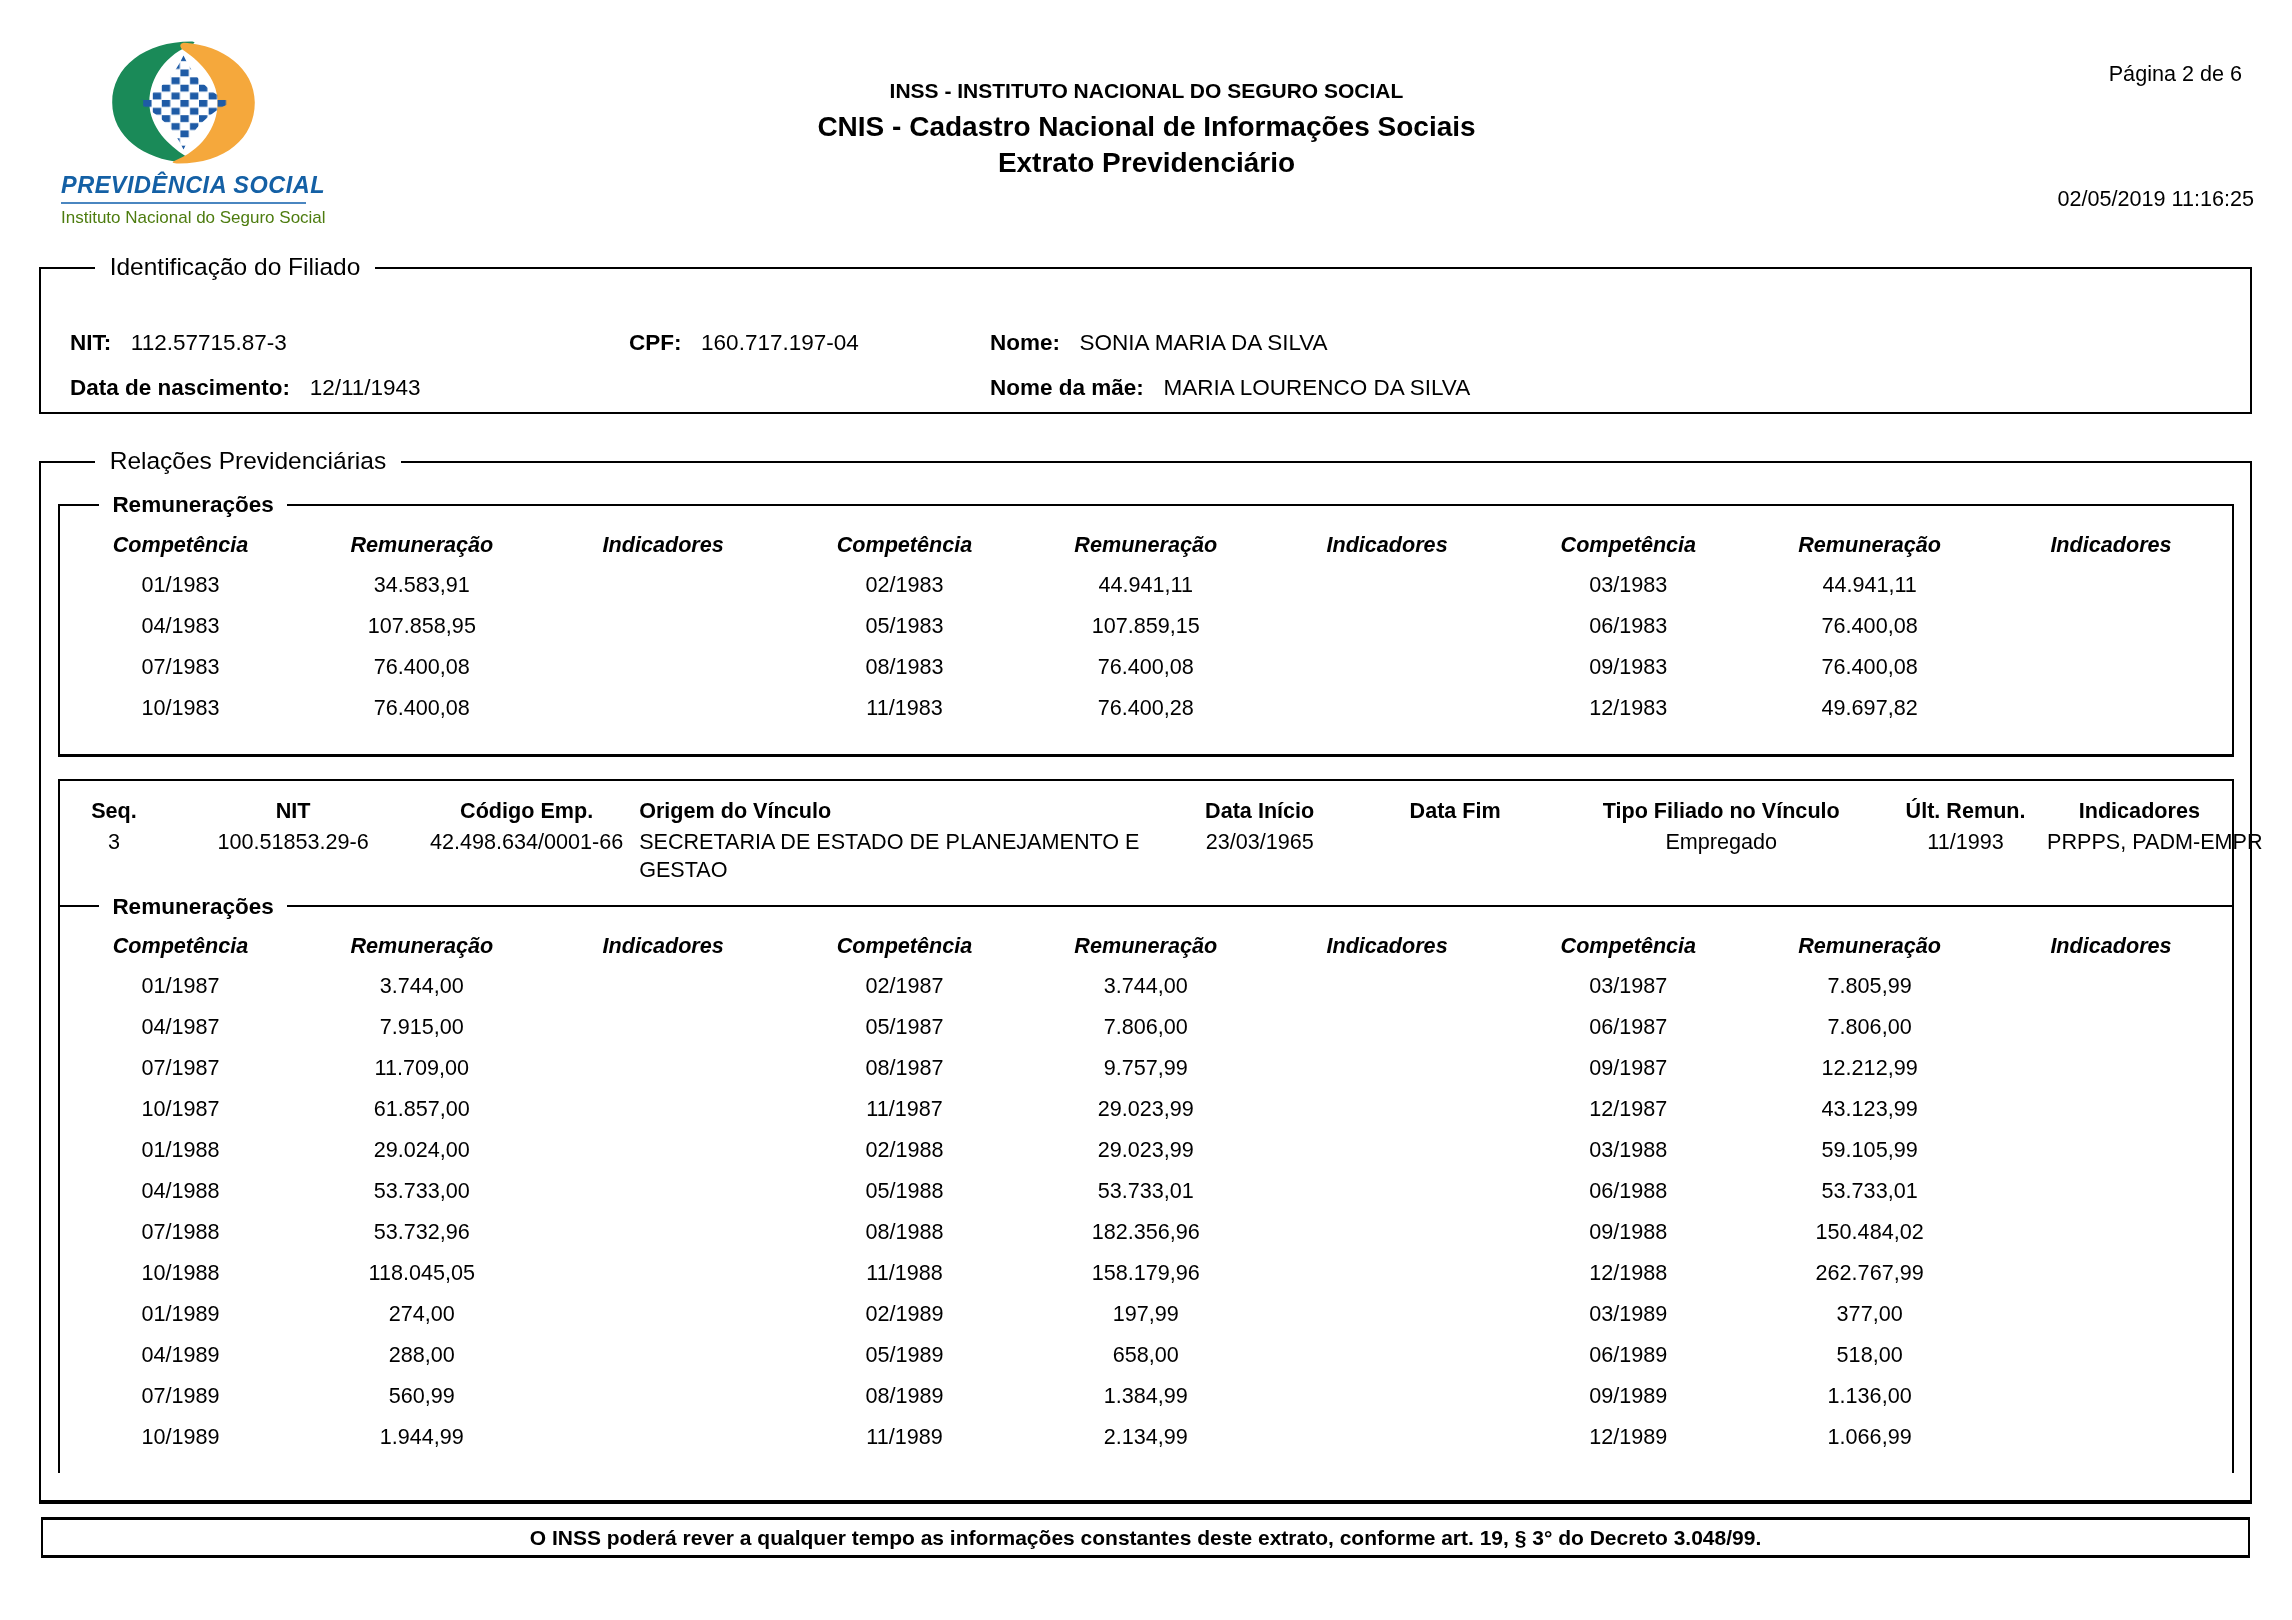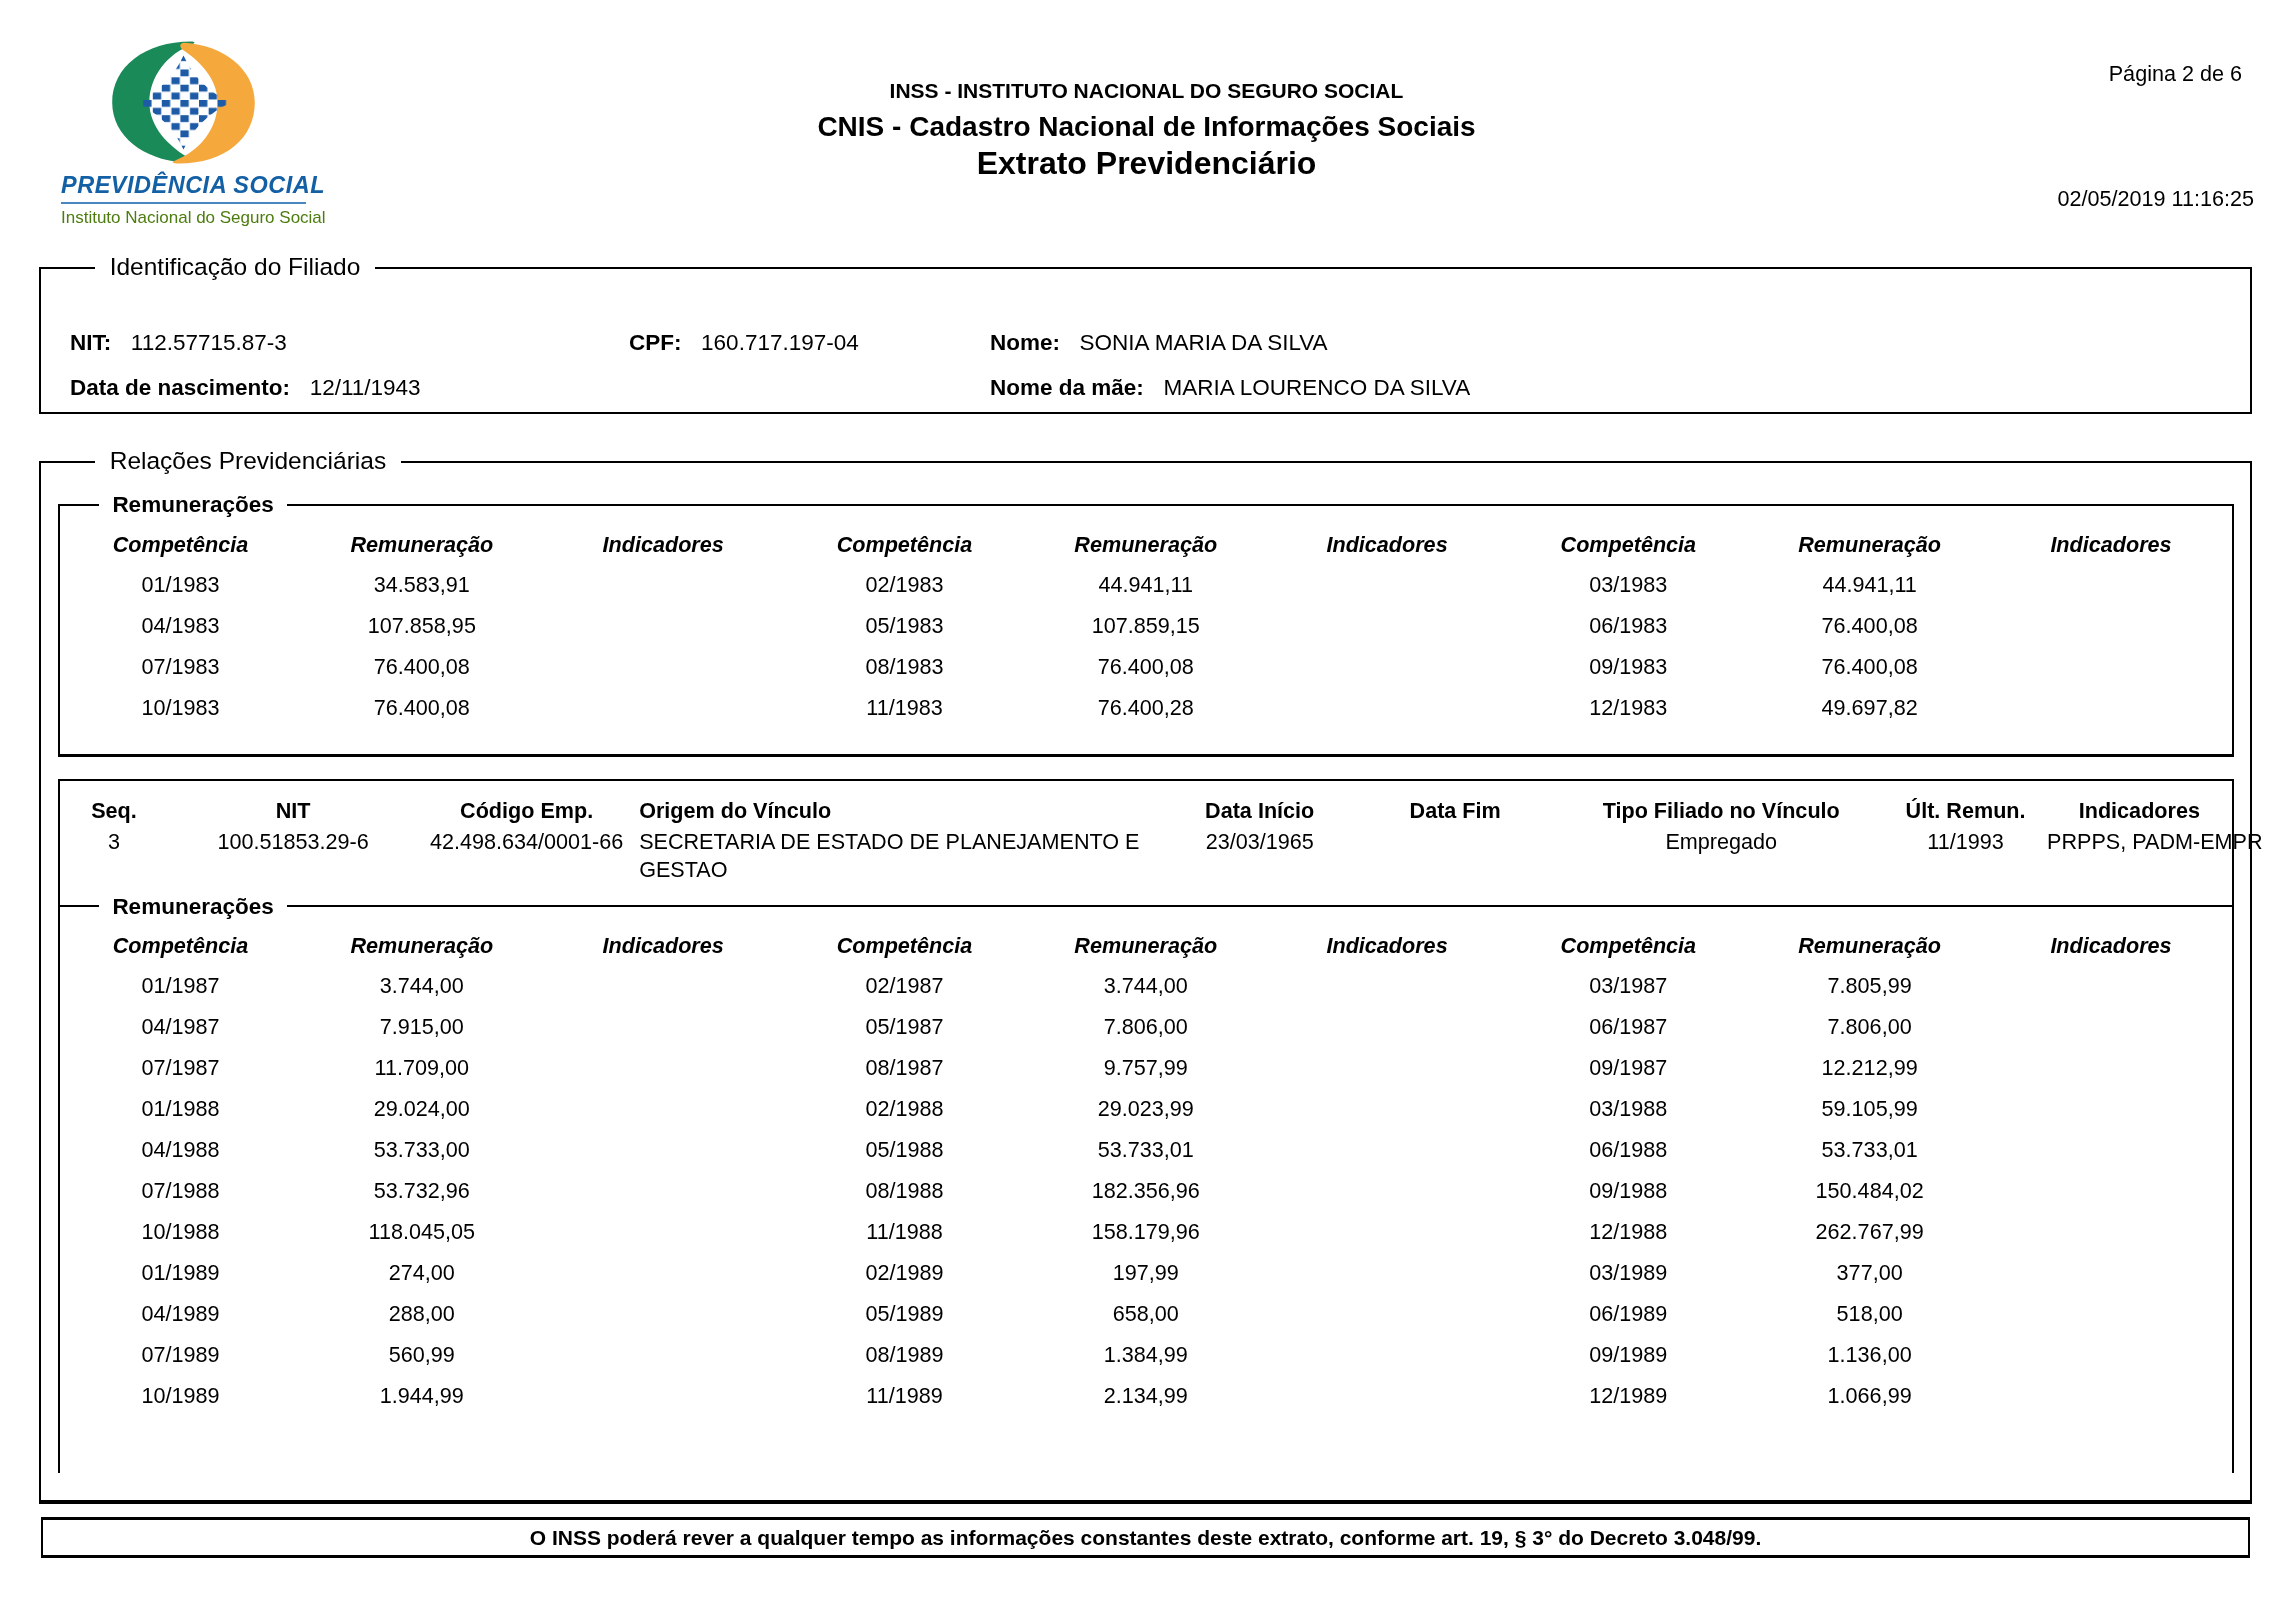--- a/index.html
+++ b/index.html
@@ -12,21 +12,21 @@
   
   .logo-block { position:absolute; left:61px; top:39px; width:245px; text-align:center; }
   .logo-emblem { display:block; width:155px; height:127px; margin:0 auto; }
   .brand { color:#1460a5; font-weight:bold; font-style:italic; font-size:23.5px; letter-spacing:0.5px; margin-top:5.9px; white-space:nowrap; }
   .brand-rule { border:0; border-top:2px solid #4a86c0; margin:2.9px 0 3.9px; }
   .brand-sub { color:#4d7c0f; font-size:17px; white-space:nowrap; }
 
   .doc-titles { position:absolute; left:0; right:0; top:73px; text-align:center; font-weight:bold; }
   .doc-title-1 { font-size:21px; line-height:36px; }
   .doc-title-2 { font-size:28px; line-height:36px; }
-  .doc-title-3 { font-size:32px; line-height:36px; }
+  .doc-title-3 { font-size:28px; line-height:36px; }
 
   .page-info { position:absolute; top:61px; right:51px; font-size:21.6px; }
   .datetime  { position:absolute; top:186px; right:39px; font-size:21.6px; }
 
   
   .box { position:absolute; border:2.9px solid #000; background:#fff; }
   .box-title { position:absolute; top:-15.7px; left:54px; background:#fff; padding:0 14.7px; font-weight:normal; font-size:24.5px; line-height:27.4px; white-space:nowrap; }
 
   #ident-box { left:39px; top:267px; width:2209px; height:143px; }
   .field-row { position:absolute; left:0; right:0; font-size:22.5px; white-space:nowrap; }
@@ -285,20 +285,31 @@
             <td>11.709,00</td>
             <td></td>
             <td>08/1987</td>
             <td>9.757,99</td>
             <td></td>
             <td>09/1987</td>
             <td>12.212,99</td>
             <td></td>
           </tr>
           <tr>
+            <td>10/1987</td>
+            <td>61.857,00</td>
+            <td></td>
+            <td>11/1987</td>
+            <td>29.023,99</td>
+            <td></td>
+            <td>12/1987</td>
+            <td>43.123,99</td>
+            <td></td>
+          </tr>
+          <tr>
             <td>01/1988</td>
             <td>29.024,00</td>
             <td></td>
             <td>02/1988</td>
             <td>29.023,99</td>
             <td></td>
             <td>03/1988</td>
             <td>59.105,99</td>
             <td></td>
           </tr>

